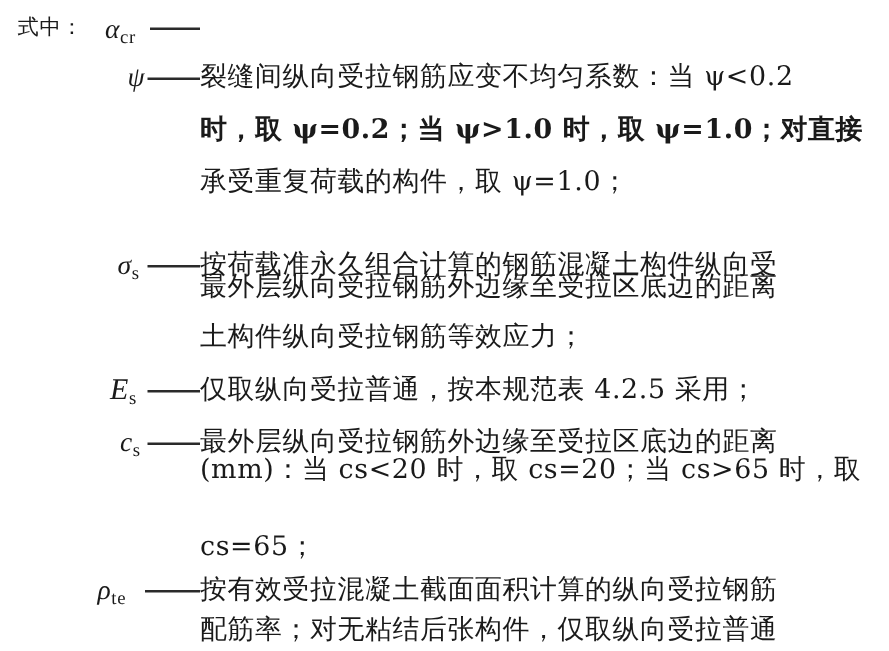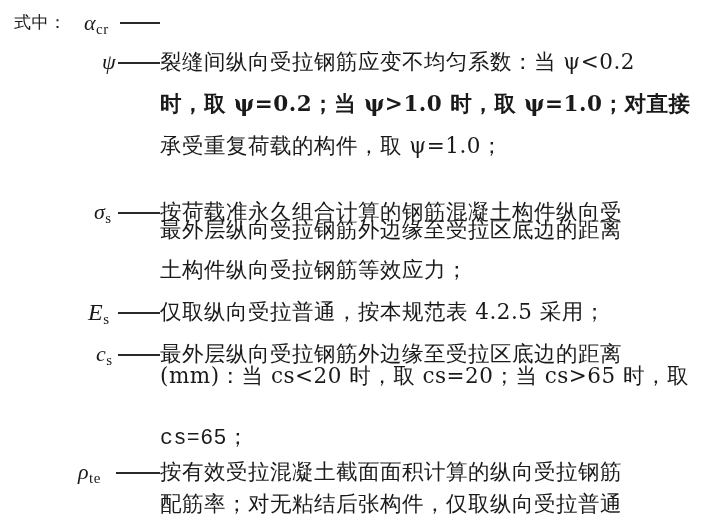--- a/index.html
+++ b/index.html
@@ -106,21 +106,21 @@
   </div>
 
   <div class="line" style="top:334px; width:711px;">
     <span class="sym" style="left:96px;"><span class="symmain">c</span><sub>s</sub></span>
     <span class="dash" style="left:118px; width:42px;"></span>
     <span class="body-text">最外层纵向受拉钢筋外边缘至受拉区底边的距离</span>
   </div>
   <div class="line" style="top:356px; width:596px;">
     <span class="cont">(mm)：当 cs&lt;20 时，取 cs=20；当 cs&gt;65 时，取</span>
   </div>
-  <div class="line" style="top:418px; width:642px;font-family:Liberation Mono, monospace;">
+  <div class="line" style="top:418px; width:642px;">
     <span class="cont">cs=65；</span>
   </div>
 
   <div class="line" style="top:452px; width:584px;">
     <span class="sym" style="left:78px;"><span class="symmain">ρ</span><sub>te</sub></span>
     <span class="dash" style="left:116px; width:44px;"></span>
     <span class="body-text">按有效受拉混凝土截面面积计算的纵向受拉钢筋</span>
   </div>
   <div class="line" style="top:484px; width:711px;">
     <span class="cont">配筋率；对无粘结后张构件，仅取纵向受拉普通</span>

